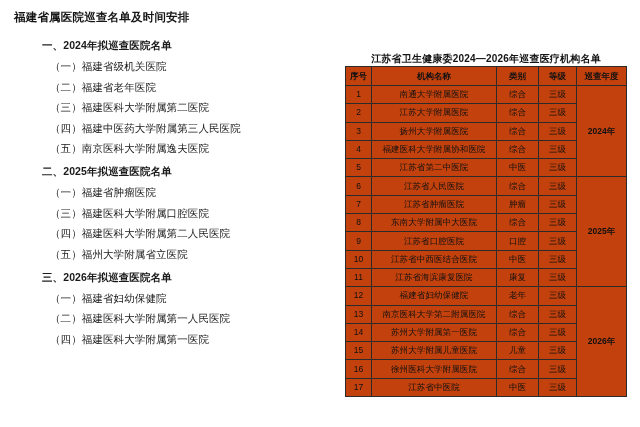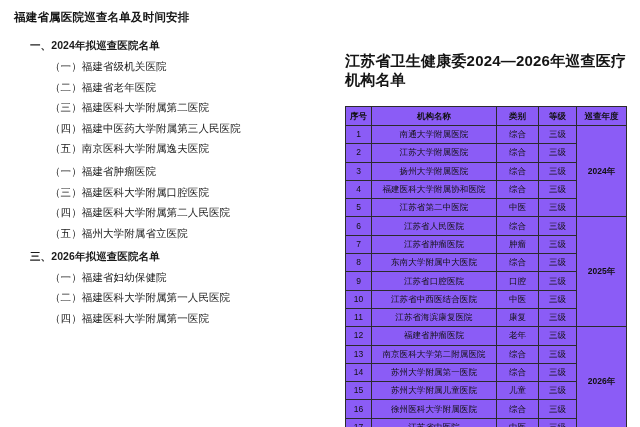--- a/index.html
+++ b/index.html
@@ -34,52 +34,52 @@
     letter-spacing: 0.2px;
     margin-bottom: 14px;
   }
   .section {
     margin-bottom: 9px;
   }
   .section-head {
     font-size: 10.5px;
     font-weight: bold;
     color: #1a1a1a;
-    margin-left: 16px;
+    margin-left: 28px;
     margin-bottom: 7px;
     letter-spacing: 0.1px;
   }
   .item {
     font-size: 10.5px;
     color: #1a1a1a;
     margin-left: 36px;
     margin-bottom: 6.5px;
     letter-spacing: 0.1px;
   }
 
   
   .right-col {
     position: absolute;
     left: 345px;
     top: 52px;
     width: 282px;
   }
   .table-title {
-    font-size: 15px;
+    font-size: 10px;
     font-weight: bold;
     color: #141414;
-    text-align: left;
-    margin-bottom: 16px;
+    text-align: center;
+    margin-bottom: 0;
     letter-spacing: 0.2px;
   }
   table.reg {
     border-collapse: collapse;
     width: 281px;
     table-layout: fixed;
-    background: #8b5cf6;
+    background: #c2410c;
     padding-left: 24px;
   }
   table.reg th, table.reg td {
     border: 1px solid #2b2b2b;
     font-size: 8.5px;
     text-align: center;
     color: #111;
     padding: 0;
     height: 17.3px;
     line-height: 1.05;
@@ -115,20 +115,21 @@
     <div id="left-sections">
         <div class="section">
           <div class="section-head">一、2024年拟巡查医院名单</div>
           <div class="item">（一）福建省级机关医院</div>
           <div class="item">（二）福建省老年医院</div>
           <div class="item">（三）福建医科大学附属第二医院</div>
           <div class="item">（四）福建中医药大学附属第三人民医院</div>
           <div class="item">（五）南京医科大学附属逸夫医院</div>
         </div>
         <div class="section">
+          <div class="section-head">二、2025年拟巡查医院名单</div>
           <div class="item">（一）福建省肿瘤医院</div>
           <div class="item">（三）福建医科大学附属口腔医院</div>
           <div class="item">（四）福建医科大学附属第二人民医院</div>
           <div class="item">（五）福州大学附属省立医院</div>
         </div>
         <div class="section">
           <div class="section-head">三、2026年拟巡查医院名单</div>
           <div class="item">（一）福建省妇幼保健院</div>
           <div class="item">（二）福建医科大学附属第一人民医院</div>
           <div class="item">（四）福建医科大学附属第一医院</div>
@@ -219,21 +220,21 @@
             <td>三级</td>
           </tr>
           <tr>
             <td>11</td>
             <td class="name-cell">江苏省海滨康复医院</td>
             <td>康复</td>
             <td>三级</td>
           </tr>
           <tr>
             <td>12</td>
-            <td class="name-cell">福建省肿瘤医院</td>
+            <td class="name-cell">福建省妇幼保健院</td>
             <td>老年</td>
             <td>三级</td>
             <td class="year-cell" rowspan="6">2026年</td>
           </tr>
           <tr>
             <td>13</td>
             <td class="name-cell">南京医科大学第二附属医院</td>
             <td>综合</td>
             <td>三级</td>
           </tr>

